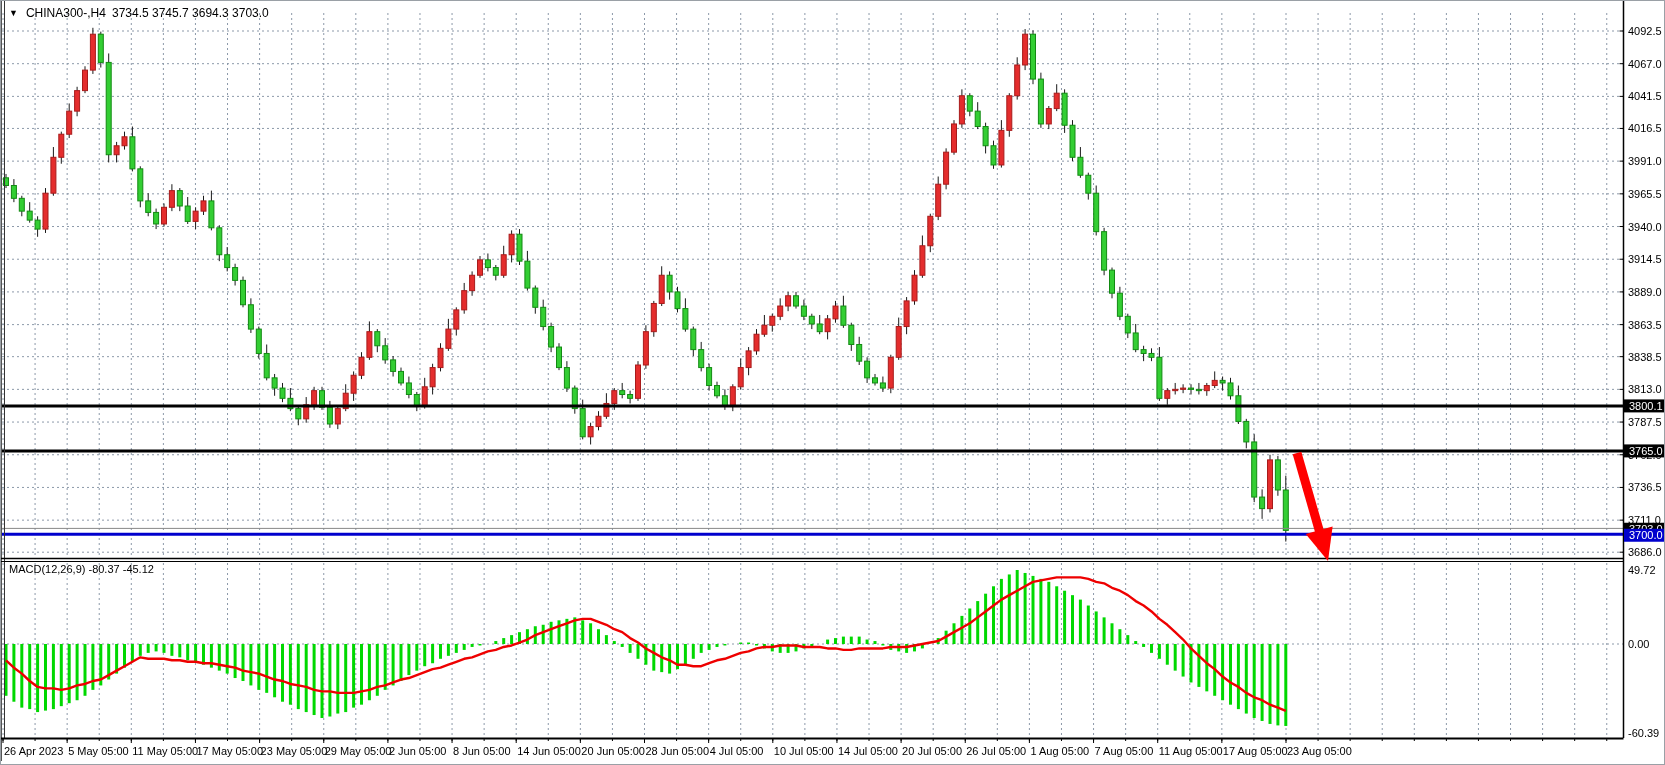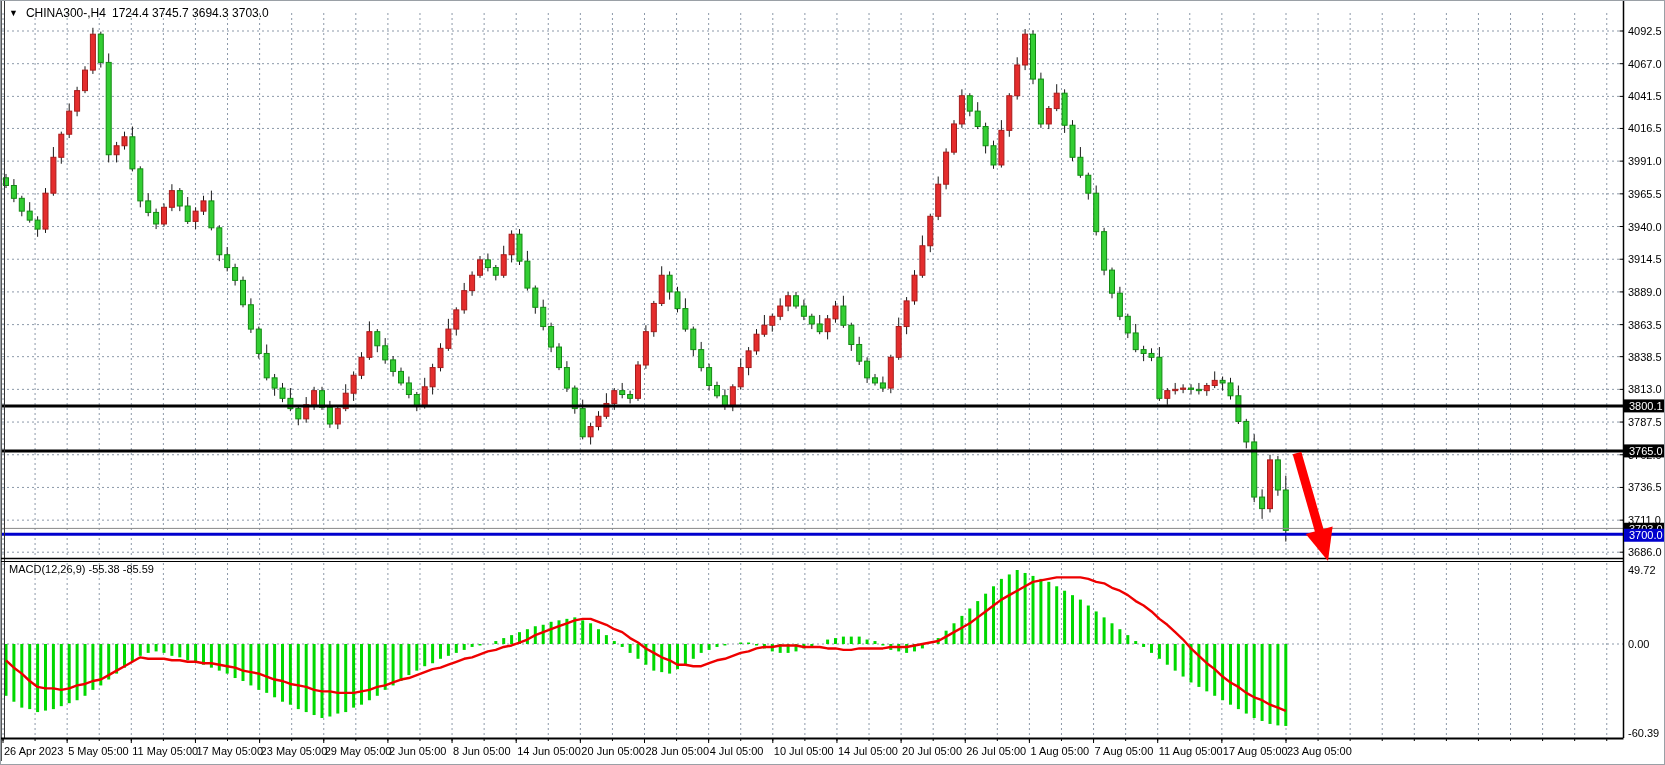--- a/index.html
+++ b/index.html
@@ -797,16 +797,16 @@
         </g>
       </g>
       <g>
         <line x1="1296" y1="452" x2="1319.8266941490213" y2="535.0091280030425" stroke="#ff0000" stroke-width="9"></line>
         <polygon points="1327,560 1304.7146924927415,533.1045530004253 1331.6279392586957,525.3794543916792" fill="#ff0000"></polygon>
       </g>
     </svg>
   <div class="titlebar">
     <span class="dd">▼</span>
     <span>CHINA300-,H4</span>
-    <span>1724.4 3745.7 3694.3 3703.0</span>
+    <span>3734.5 3745.7 3694.3 3703.0</span>
   </div>
-  <div class="ind-label">MACD(12,26,9) -55.38 -85.59</div>
+  <div class="ind-label">MACD(12,26,9) -80.37 -45.12</div>
 </div>
 
 </body></html>

